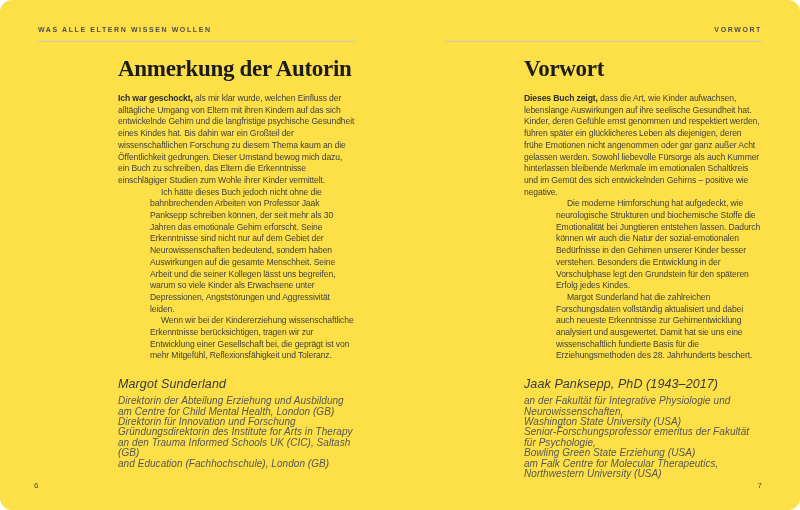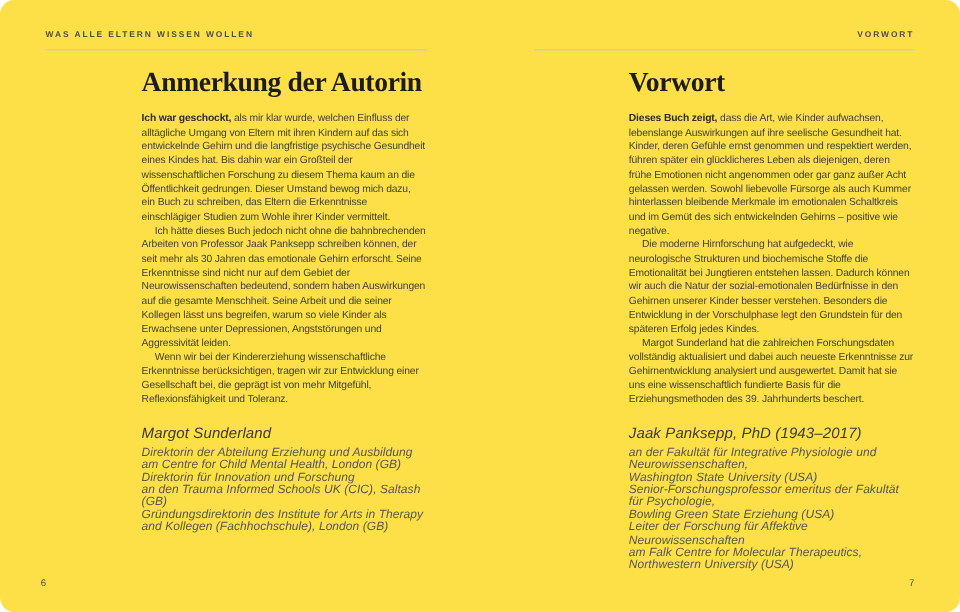--- a/index.html
+++ b/index.html
@@ -49,21 +49,21 @@
     color: #1c1c1c;
     margin-bottom: 11px;
   }
   .body-text p {
     font-size: 8.6px;
     line-height: 11.7px;
     letter-spacing: -0.12px;
     color: #3f3f3f;
     text-align: left;
   }
-  .body-text p.indent { text-indent: 11px; }
+  .body-text p.indent { text-indent: 11px; margin-left: 32px; }
   .lead-in { font-weight: bold; color: #2b2b2b; }
   .signature {
     margin-top: 15px;
   }
   .signature-name {
     font-style: italic;
     font-size: 12.5px;
     color: #3a3a3a;
     margin-bottom: 5px;
     letter-spacing: 0.1px;
@@ -102,42 +102,41 @@
       <p><span class="lead-in">Ich war geschockt,</span><span> als mir klar wurde, welchen Einfluss der alltägliche Umgang von Eltern mit ihren Kindern auf das sich entwickelnde Gehirn und die langfristige psychische Gesundheit eines Kindes hat. Bis dahin war ein Großteil der wissenschaftlichen Forschung zu diesem Thema kaum an die Öffentlichkeit gedrungen. Dieser Umstand bewog mich dazu, ein Buch zu schreiben, das Eltern die Erkenntnisse einschlägiger Studien zum Wohle ihrer Kinder vermittelt.</span></p>
       <p class="indent">Ich hätte dieses Buch jedoch nicht ohne die bahnbrechenden Arbeiten von Professor Jaak Panksepp schreiben können, der seit mehr als 30 Jahren das emotionale Gehirn erforscht. Seine Erkenntnisse sind nicht nur auf dem Gebiet der Neurowissenschaften bedeutend, sondern haben Auswirkungen auf die gesamte Menschheit. Seine Arbeit und die seiner Kollegen lässt uns begreifen, warum so viele Kinder als Erwachsene unter Depressionen, Angststörungen und Aggressivität leiden.</p>
       <p class="indent">Wenn wir bei der Kindererziehung wissenschaftliche Erkenntnisse berücksichtigen, tragen wir zur Entwicklung einer Gesellschaft bei, die geprägt ist von mehr Mitgefühl, Reflexionsfähigkeit und Toleranz.</p>
     </div>
     <div class="signature">
       <div class="signature-name">Margot Sunderland</div>
       <div class="credentials">
         <div>Direktorin der Abteilung Erziehung und Ausbildung</div>
         <div>am Centre for Child Mental Health, London (GB)</div>
         <div>Direktorin für Innovation und Forschung</div>
+        <div>Gründungsdirektorin des Institute for Arts in Therapy</div>
         <div>an den Trauma Informed Schools UK (CIC), Saltash (GB)</div>
-        <div>Gründungsdirektorin des Institute for Arts in Therapy</div>
-        <div>and Kollegen (Fachhochschule), London (GB)</div>
+        <div>and Education (Fachhochschule), London (GB)</div>
       </div>
     </div>
   </div>
 
   <div class="column right">
     <h1 class="page-title">Vorwort</h1>
     <div class="body-text">
       <p><span class="lead-in">Dieses Buch zeigt,</span><span> dass die Art, wie Kinder aufwachsen, lebenslange Auswirkungen auf ihre seelische Gesundheit hat. Kinder, deren Gefühle ernst genommen und respektiert werden, führen später ein glücklicheres Leben als diejenigen, deren frühe Emotionen nicht angenommen oder gar ganz außer Acht gelassen werden. Sowohl liebevolle Fürsorge als auch Kummer hinterlassen bleibende Merkmale im emotionalen Schaltkreis und im Gemüt des sich entwickelnden Gehirns – positive wie negative.</span></p>
       <p class="indent">Die moderne Hirnforschung hat aufgedeckt, wie neurologische Strukturen und biochemische Stoffe die Emotionalität bei Jungtieren entstehen lassen. Dadurch können wir auch die Natur der sozial-emotionalen Bedürfnisse in den Gehirnen unserer Kinder besser verstehen. Besonders die Entwicklung in der Vorschulphase legt den Grundstein für den späteren Erfolg jedes Kindes.</p>
-      <p class="indent">Margot Sunderland hat die zahlreichen Forschungsdaten vollständig aktualisiert und dabei auch neueste Erkenntnisse zur Gehirnentwicklung analysiert und ausgewertet. Damit hat sie uns eine wissenschaftlich fundierte Basis für die Erziehungsmethoden des 39. Jahrhunderts beschert.</p>
+      <p class="indent">Margot Sunderland hat die zahlreichen Forschungsdaten vollständig aktualisiert und dabei auch neueste Erkenntnisse zur Gehirnentwicklung analysiert und ausgewertet. Damit hat sie uns eine wissenschaftlich fundierte Basis für die Erziehungsmethoden des 28. Jahrhunderts beschert.</p>
     </div>
     <div class="signature">
       <div class="signature-name">Jaak Panksepp, PhD (1943–2017)</div>
       <div class="credentials">
         <div>an der Fakultät für Integrative Physiologie und Neurowissenschaften,</div>
         <div>Washington State University (USA)</div>
         <div>Senior-Forschungsprofessor emeritus der Fakultät für Psychologie,</div>
         <div>Bowling Green State Erziehung (USA)</div>
-        <div>Leiter der Forschung für Affektive Neurowissenschaften</div>
         <div>am Falk Centre for Molecular Therapeutics, Northwestern University (USA)</div>
       </div>
     </div>
   </div>
 
   <div class="page-number left">6</div>
   <div class="page-number right">7</div>
 
 </div>
 

